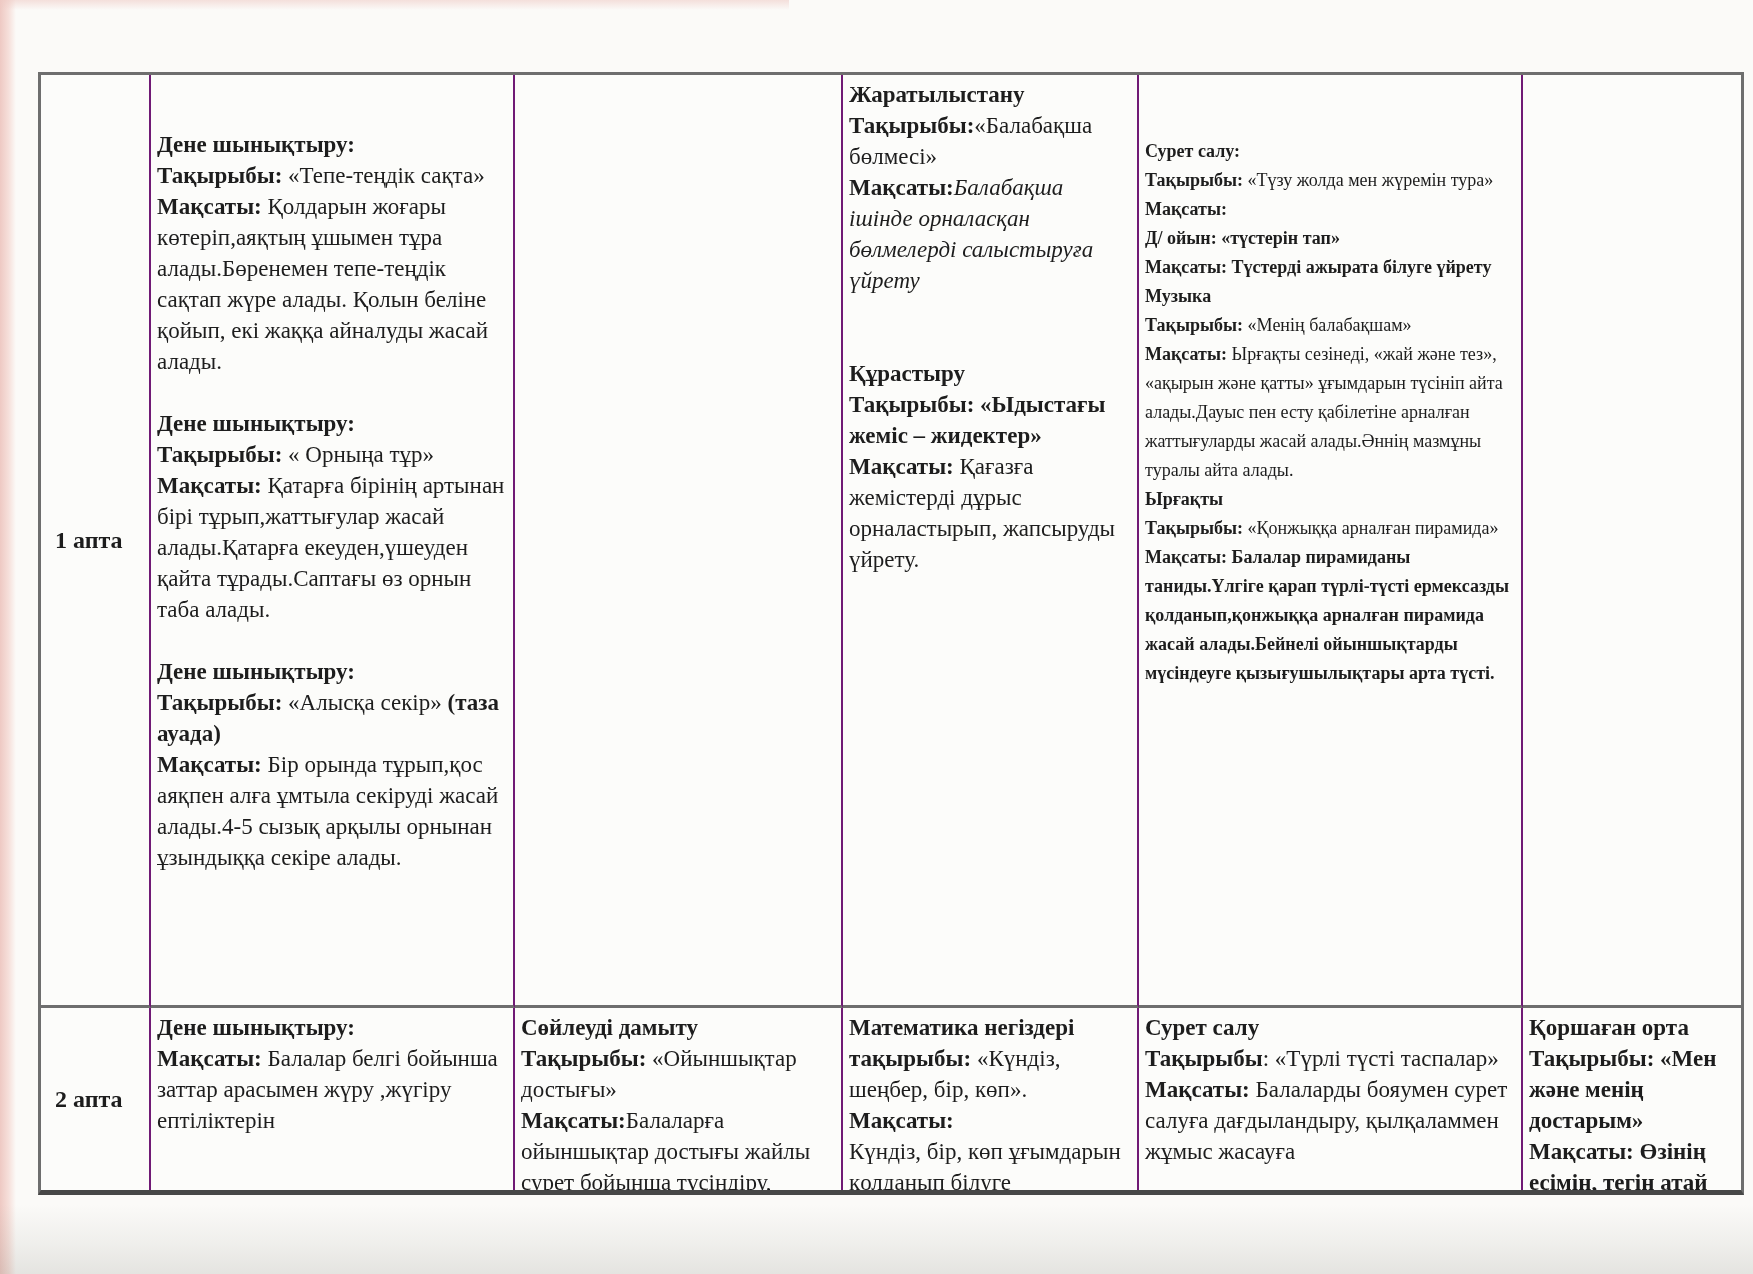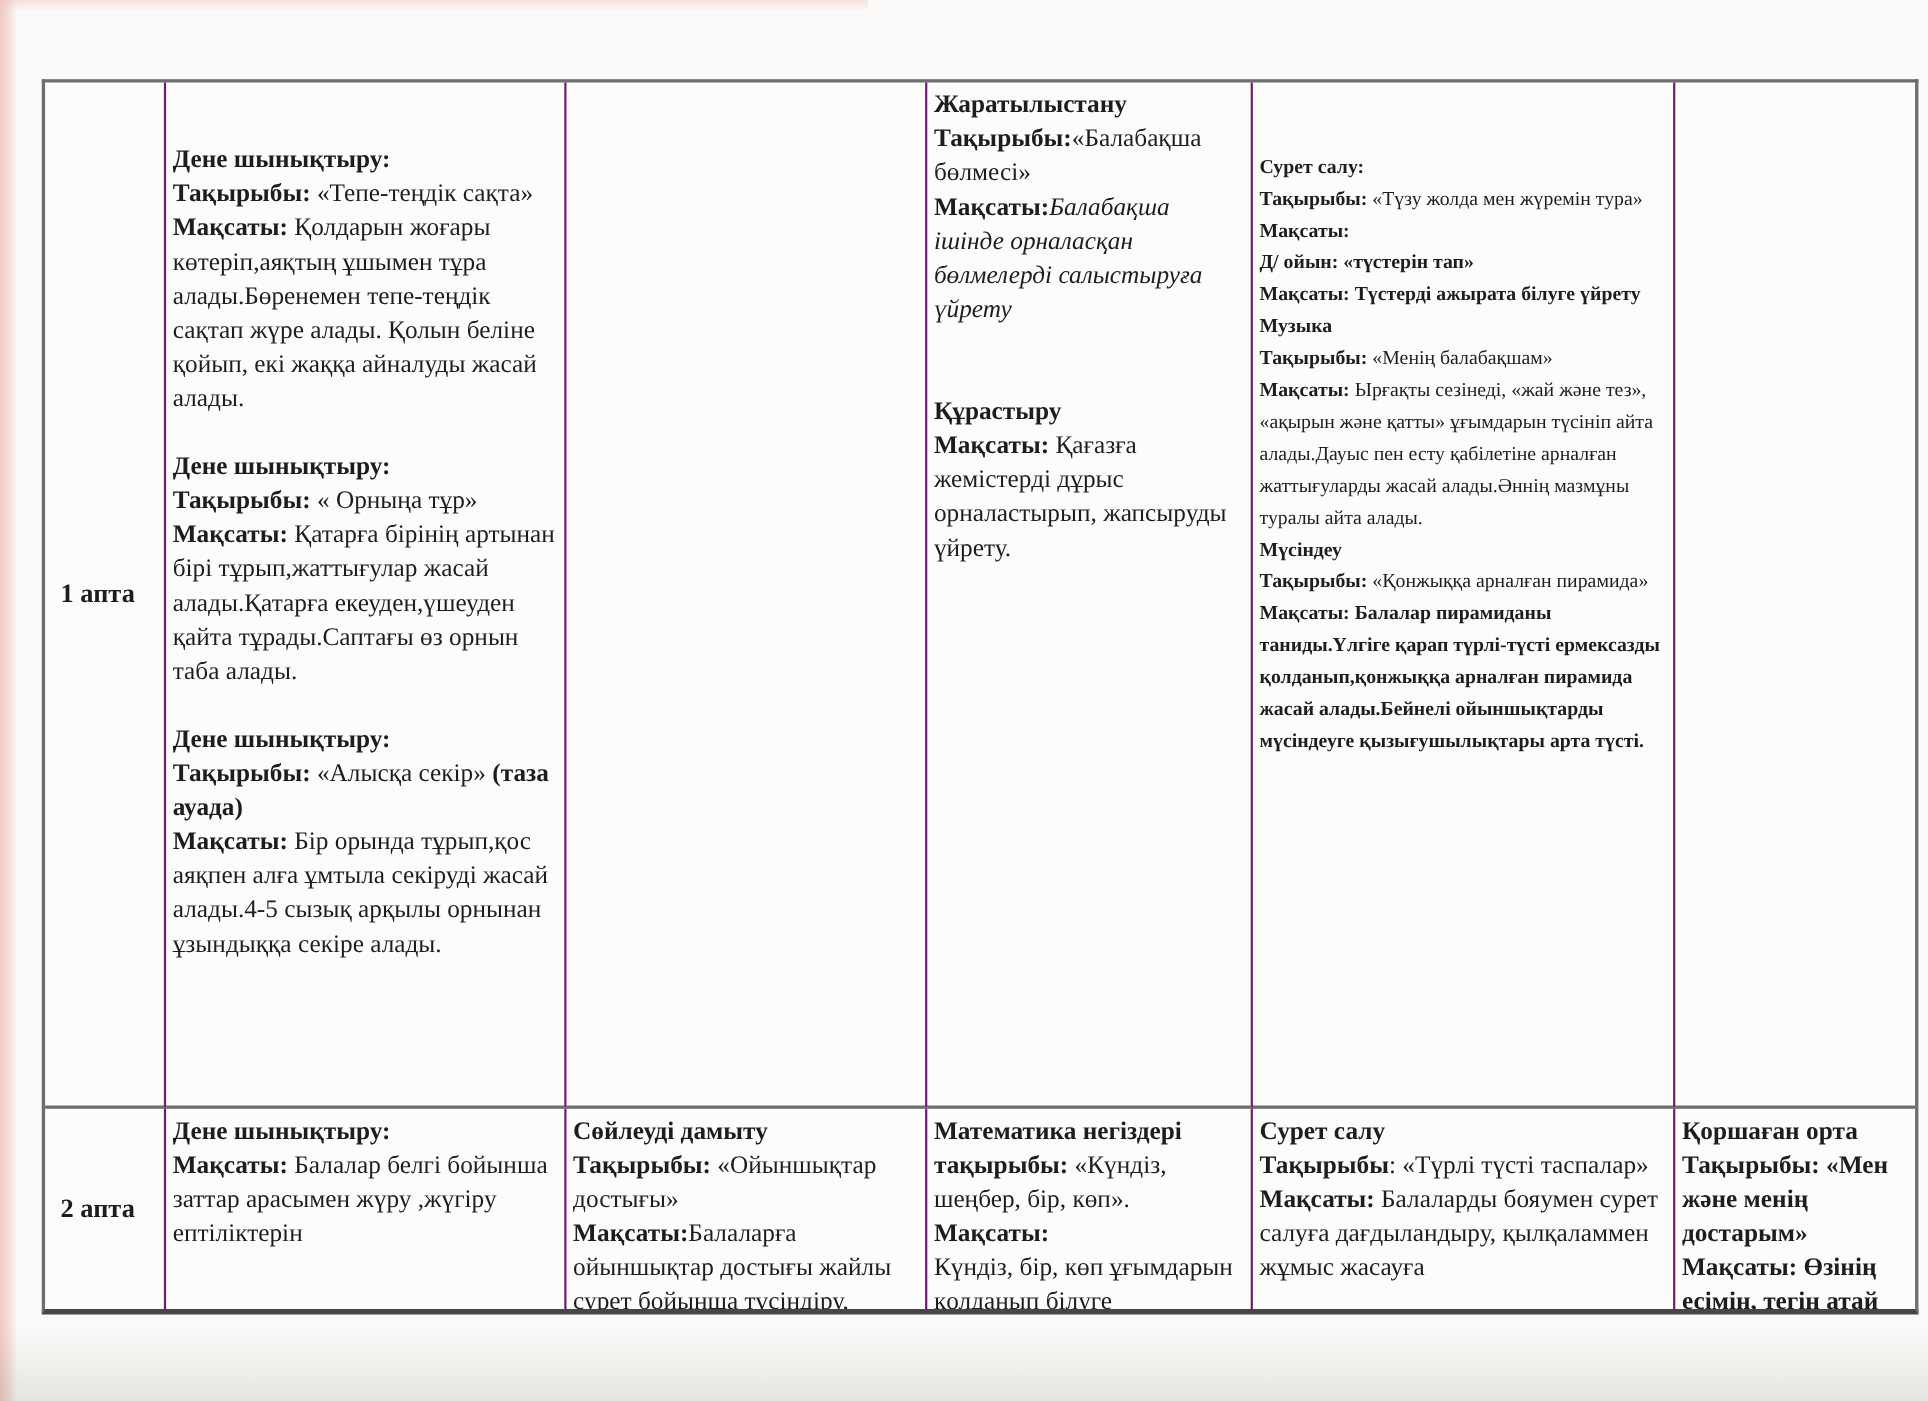--- a/index.html
+++ b/index.html
@@ -81,32 +81,33 @@
         <p class="para"><span class="b">Мақсаты:</span><span> Бір орында тұрып,қос аяқпен алға ұмтыла секіруді жасай алады.4-5 сызық арқылы орнынан ұзындыққа секіре алады.</span></p>
       </div>
     <div class="cell c3"></div>
     <div class="cell c4" style="">
         <p class="para"><span class="b">Жаратылыстану</span></p>
         <p class="para"><span class="b">Тақырыбы:</span><span>«Балабақша бөлмесі»</span></p>
         <p class="para"><span class="b"> Мақсаты:</span><span class="i">Балабақша ішінде орналасқан бөлмелерді салыстыруға үйрету</span></p>
         <p class="para blank"></p>
         <p class="para blank"></p>
         <p class="para"><span class="b">Құрастыру</span></p>
+        <p class="para"><span class="b">Тақырыбы: «Ыдыстағы жеміс – жидектер»</span></p>
         <p class="para"><span class="b">Мақсаты:</span><span> Қағазға жемістерді дұрыс орналастырып, жапсыруды үйрету.</span></p>
       </div>
     <div class="cell c5 tight" style="padding-top: 62px;">
         <p class="para"><span class="b">Сурет салу:</span></p>
         <p class="para"><span class="b">Тақырыбы:</span><span> «Түзу жолда мен жүремін тура»</span></p>
         <p class="para"><span class="b">Мақсаты:</span></p>
         <p class="para"><span class="b">Д/ ойын: «түстерін тап»</span></p>
         <p class="para"><span class="b">Мақсаты: Түстерді ажырата білуге үйрету</span></p>
         <p class="para"><span class="b">Музыка</span></p>
         <p class="para"><span class="b"> Тақырыбы:</span><span> «Менің балабақшам»</span></p>
         <p class="para"><span class="b">Мақсаты:</span><span> Ырғақты сезінеді, «жай және тез», «ақырын және қатты» ұғымдарын түсініп айта алады.Дауыс пен  есту қабілетіне арналған жаттығуларды жасай алады.Әннің мазмұны туралы айта алады.</span></p>
-        <p class="para"><span class="b">Мүсіндеу</span></p>
+        <p class="para"><span class="b">Ырғақты</span></p>
         <p class="para"><span class="b">Тақырыбы:</span><span> «Қонжыққа арналған пирамида»</span></p>
         <p class="para"><span class="b">Мақсаты: Балалар пирамиданы таниды.Үлгіге қарап түрлі-түсті ермексазды қолданып,қонжыққа арналған  пирамида жасай алады.Бейнелі ойыншықтарды мүсіндеуге қызығушылықтары арта түсті.</span></p>
       </div>
     <div class="cell c6"></div>
 
     <div class="cell label-cell c1 last-row">2 апта</div>
     <div class="cell c2 last-row">
         <p class="para"><span class="b">Дене шынықтыру:</span></p>
         <p class="para"><span class="b">Мақсаты:</span><span> Балалар белгі бойынша заттар арасымен жүру ,жүгіру ептіліктерін</span></p>
       </div>

